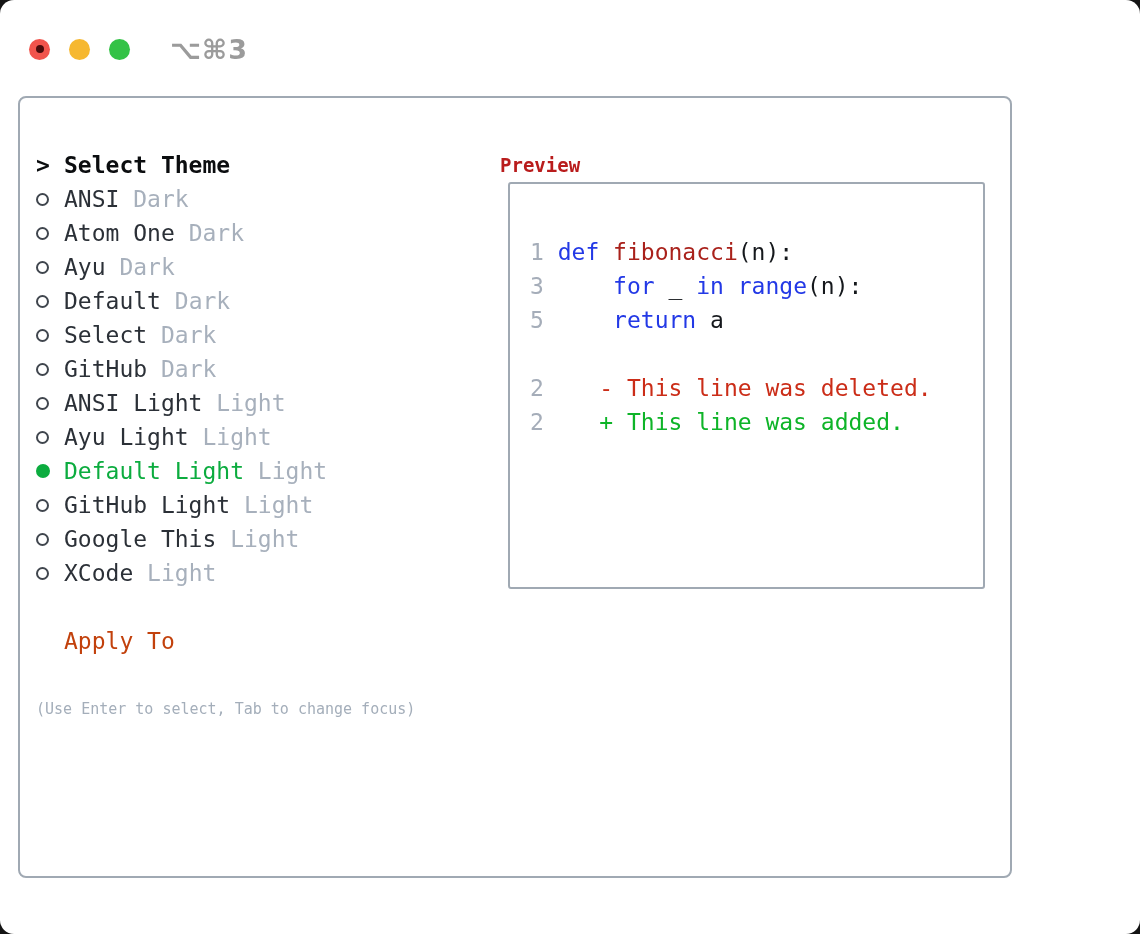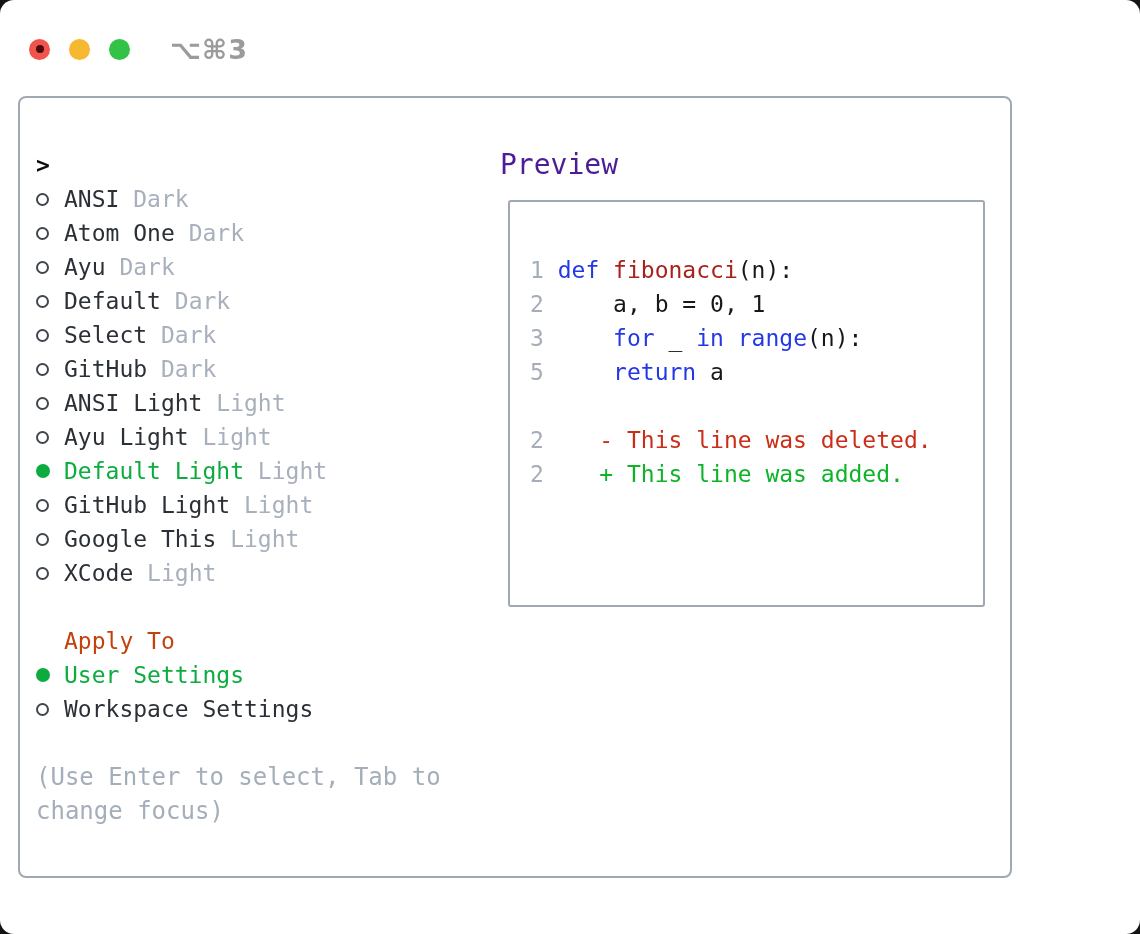--- a/index.html
+++ b/index.html
@@ -65,31 +65,31 @@
     width:14px;height:14px;
     background:var(--selected_green);
     border-color:var(--selected_green);
   }
   .name{color:var(--item_text);}
   .name.selected{color:var(--selected_green);}
   .variant{color:var(--muted);margin-left:1ch;}
   .help{
     margin-top:34px;
     width:432px;
-    font-size:24px;line-height:34px;
+    font-size:15px;line-height:34px;
     color:var(--help_gray);
     white-space:normal;
   }
   
   .preview-header{
     height:34px;line-height:34px;
-    font-size:28px;font-weight:400;color:#4c1d95;
+    font-size:19px;font-weight:700;color:#b91c1c;
   }
   .preview-box{
-    margin-top:18px;margin-left:8px;
+    margin-left:8px;
     width:477px;height:407px;
     box-sizing:border-box;
     border:2px solid var(--panel_border);
     border-radius:3px;
     padding:51px 0 0 20px;
     overflow:hidden;
     background:#fff;
   }
   .code-line{
     height:34px;line-height:34px;
@@ -111,20 +111,21 @@
     <div class="tl yellow"></div>
     <div class="tl green"></div>
     <div class="win-title">⌥⌘3</div>
   </div>
 
   <div class="panel">
 
     <div class="left-col">
       <div class="row">
         <span class="marker cursor">&gt;</span>
+        <span class="header-label">Select Theme</span>
       </div>
 
       <div id="theme-list">
           <div class="row theme-item"><span class="marker"><span class="radio"></span></span><span class="name">ANSI</span><span class="variant">Dark</span></div>
           <div class="row theme-item"><span class="marker"><span class="radio"></span></span><span class="name">Atom One</span><span class="variant">Dark</span></div>
           <div class="row theme-item"><span class="marker"><span class="radio"></span></span><span class="name">Ayu</span><span class="variant">Dark</span></div>
           <div class="row theme-item"><span class="marker"><span class="radio"></span></span><span class="name">Default</span><span class="variant">Dark</span></div>
           <div class="row theme-item"><span class="marker"><span class="radio"></span></span><span class="name">Select</span><span class="variant">Dark</span></div>
           <div class="row theme-item"><span class="marker"><span class="radio"></span></span><span class="name">GitHub</span><span class="variant">Dark</span></div>
           <div class="row theme-item"><span class="marker"><span class="radio"></span></span><span class="name">ANSI Light</span><span class="variant">Light</span></div>
@@ -135,34 +136,29 @@
           <div class="row theme-item"><span class="marker"><span class="radio"></span></span><span class="name">XCode</span><span class="variant">Light</span></div>
         </div>
 
       <div class="spacer"></div>
 
       <div class="row">
         <span class="marker"></span>
         <span class="apply-label">Apply To</span>
       </div>
 
-      <div id="apply-list">
-          <div class="row apply-item"><span class="marker"><span class="radio selected"></span></span><span class="name selected">User Settings</span></div>
-          <div class="row apply-item"><span class="marker"><span class="radio"></span></span><span class="name">Workspace Settings</span></div>
-        </div>
 
       <div class="help">(Use Enter to select, Tab to change focus)</div>
     </div>
 
     <div class="right-col">
       <div class="preview-header">Preview</div>
       <div class="preview-box">
         <div id="code-block">
             <div class="code-line"><span class="lnum">1</span> <span class="tok" style="color: var(--keyword);">def </span><span class="tok" style="color: var(--function_name);">fibonacci</span><span class="tok" style="color: var(--code_text);">(n):</span></div>
-            <div class="code-line"><span class="lnum">2</span> <span class="tok" style="color: var(--code_text);">    a, b = 0, 1</span></div>
             <div class="code-line"><span class="lnum">3</span> <span class="tok" style="color: var(--code_text);">    </span><span class="tok" style="color: var(--keyword);">for</span><span class="tok" style="color: var(--code_text);"> _ </span><span class="tok" style="color: var(--keyword);">in</span><span class="tok" style="color: var(--code_text);"> </span><span class="tok" style="color: var(--keyword);">range</span><span class="tok" style="color: var(--code_text);">(n):</span></div>
             <div class="code-line"><span class="lnum">5</span> <span class="tok" style="color: var(--code_text);">    </span><span class="tok" style="color: var(--keyword);">return</span><span class="tok" style="color: var(--code_text);"> a</span></div>
           </div>
         <div class="code-gap"></div>
         <div id="diff-block">
             <div class="code-line"><span class="lnum">2</span> <span class="tok" style="color: var(--deleted);">   - This line was deleted.</span></div>
             <div class="code-line"><span class="lnum">2</span> <span class="tok" style="color: var(--added);">   + This line was added.</span></div>
           </div>
       </div>
     </div>

